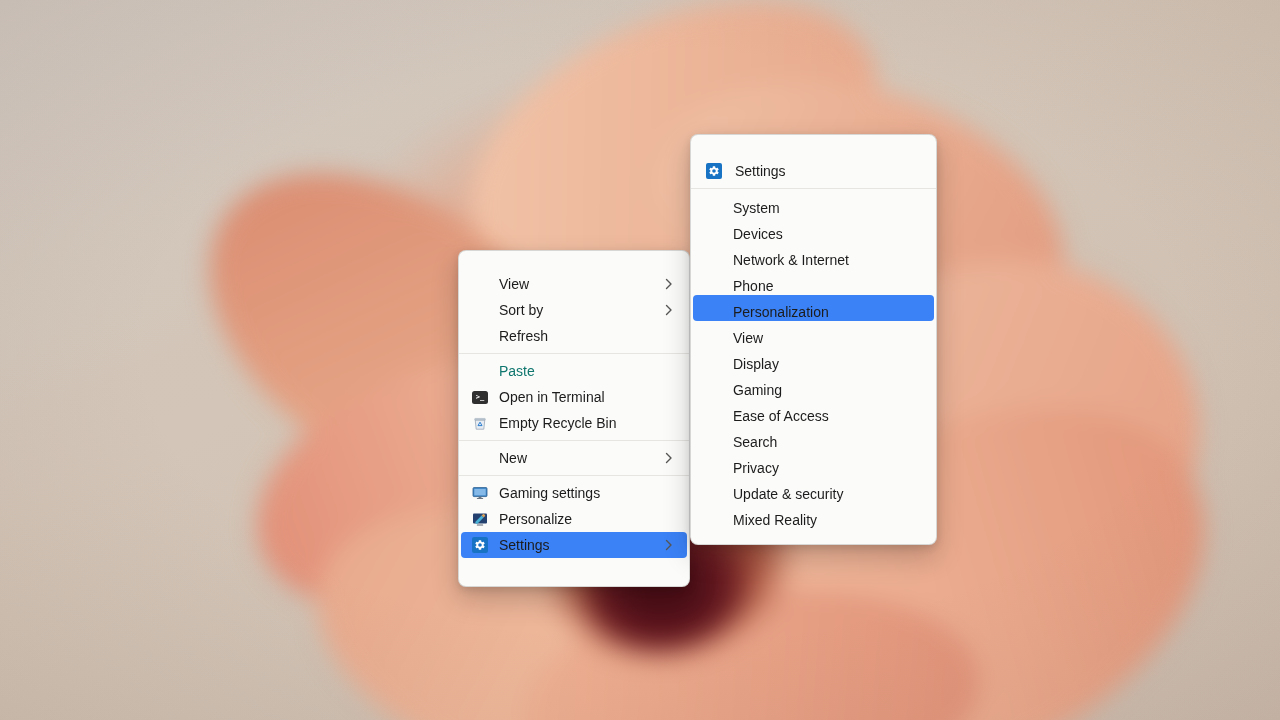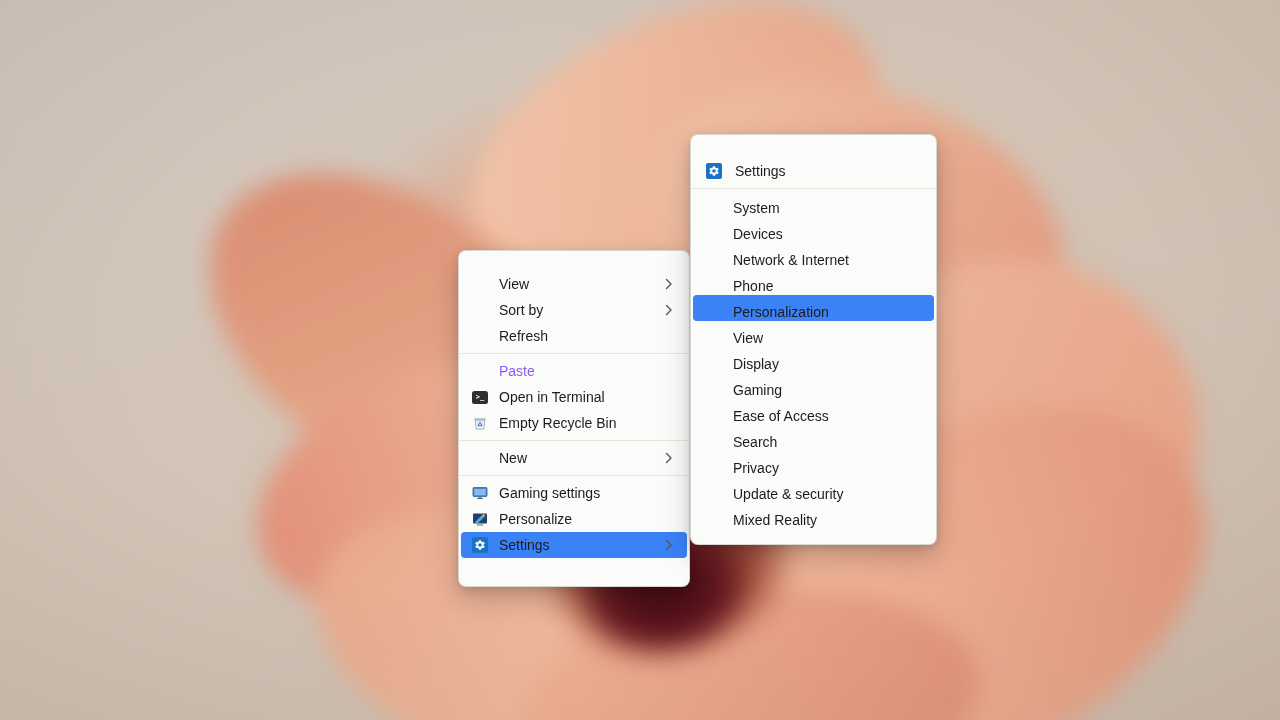--- a/index.html
+++ b/index.html
@@ -52,21 +52,21 @@
   }
   #context-menu { left: 458px; top: 250px; width: 232px; height: 337px; z-index: 10; }
   #settings-submenu { left: 690px; top: 134px; width: 247px; height: 411px; z-index: 11; }
 
   .mi { display: flex; align-items: center; height: 26px; margin: 0 2px;
         border-radius: 4px; cursor: default; }
   .mi .gutter { width: 38px; display: flex; align-items: center; justify-content: center; flex: none; }
   .mi .lbl { flex: 1; white-space: nowrap; overflow: hidden; }
   .mi .chev { width: 22px; display: flex; align-items: center; justify-content: flex-start; flex: none; }
   .mi.highlighted { background: #3b82f6; }
-  .mi.disabled .lbl { color: #8b5cf6; }
+  .mi.disabled .lbl { color: #0f766e; }
 
   .sep { height: 1px; background: #e7e5e2; margin: 4px 0; }
 
   
   .sm .lbl { padding-left: 40px; margin-top: 8px; }
   #settings-submenu .sep { margin: 2px 0; }
   .sm-header { display: flex; align-items: center; height: 31px; padding: 0 12px 0 13px;
                margin: 0 2px; border-radius: 4px; }
   .sm-header .lbl { margin-left: 13px; }
 

